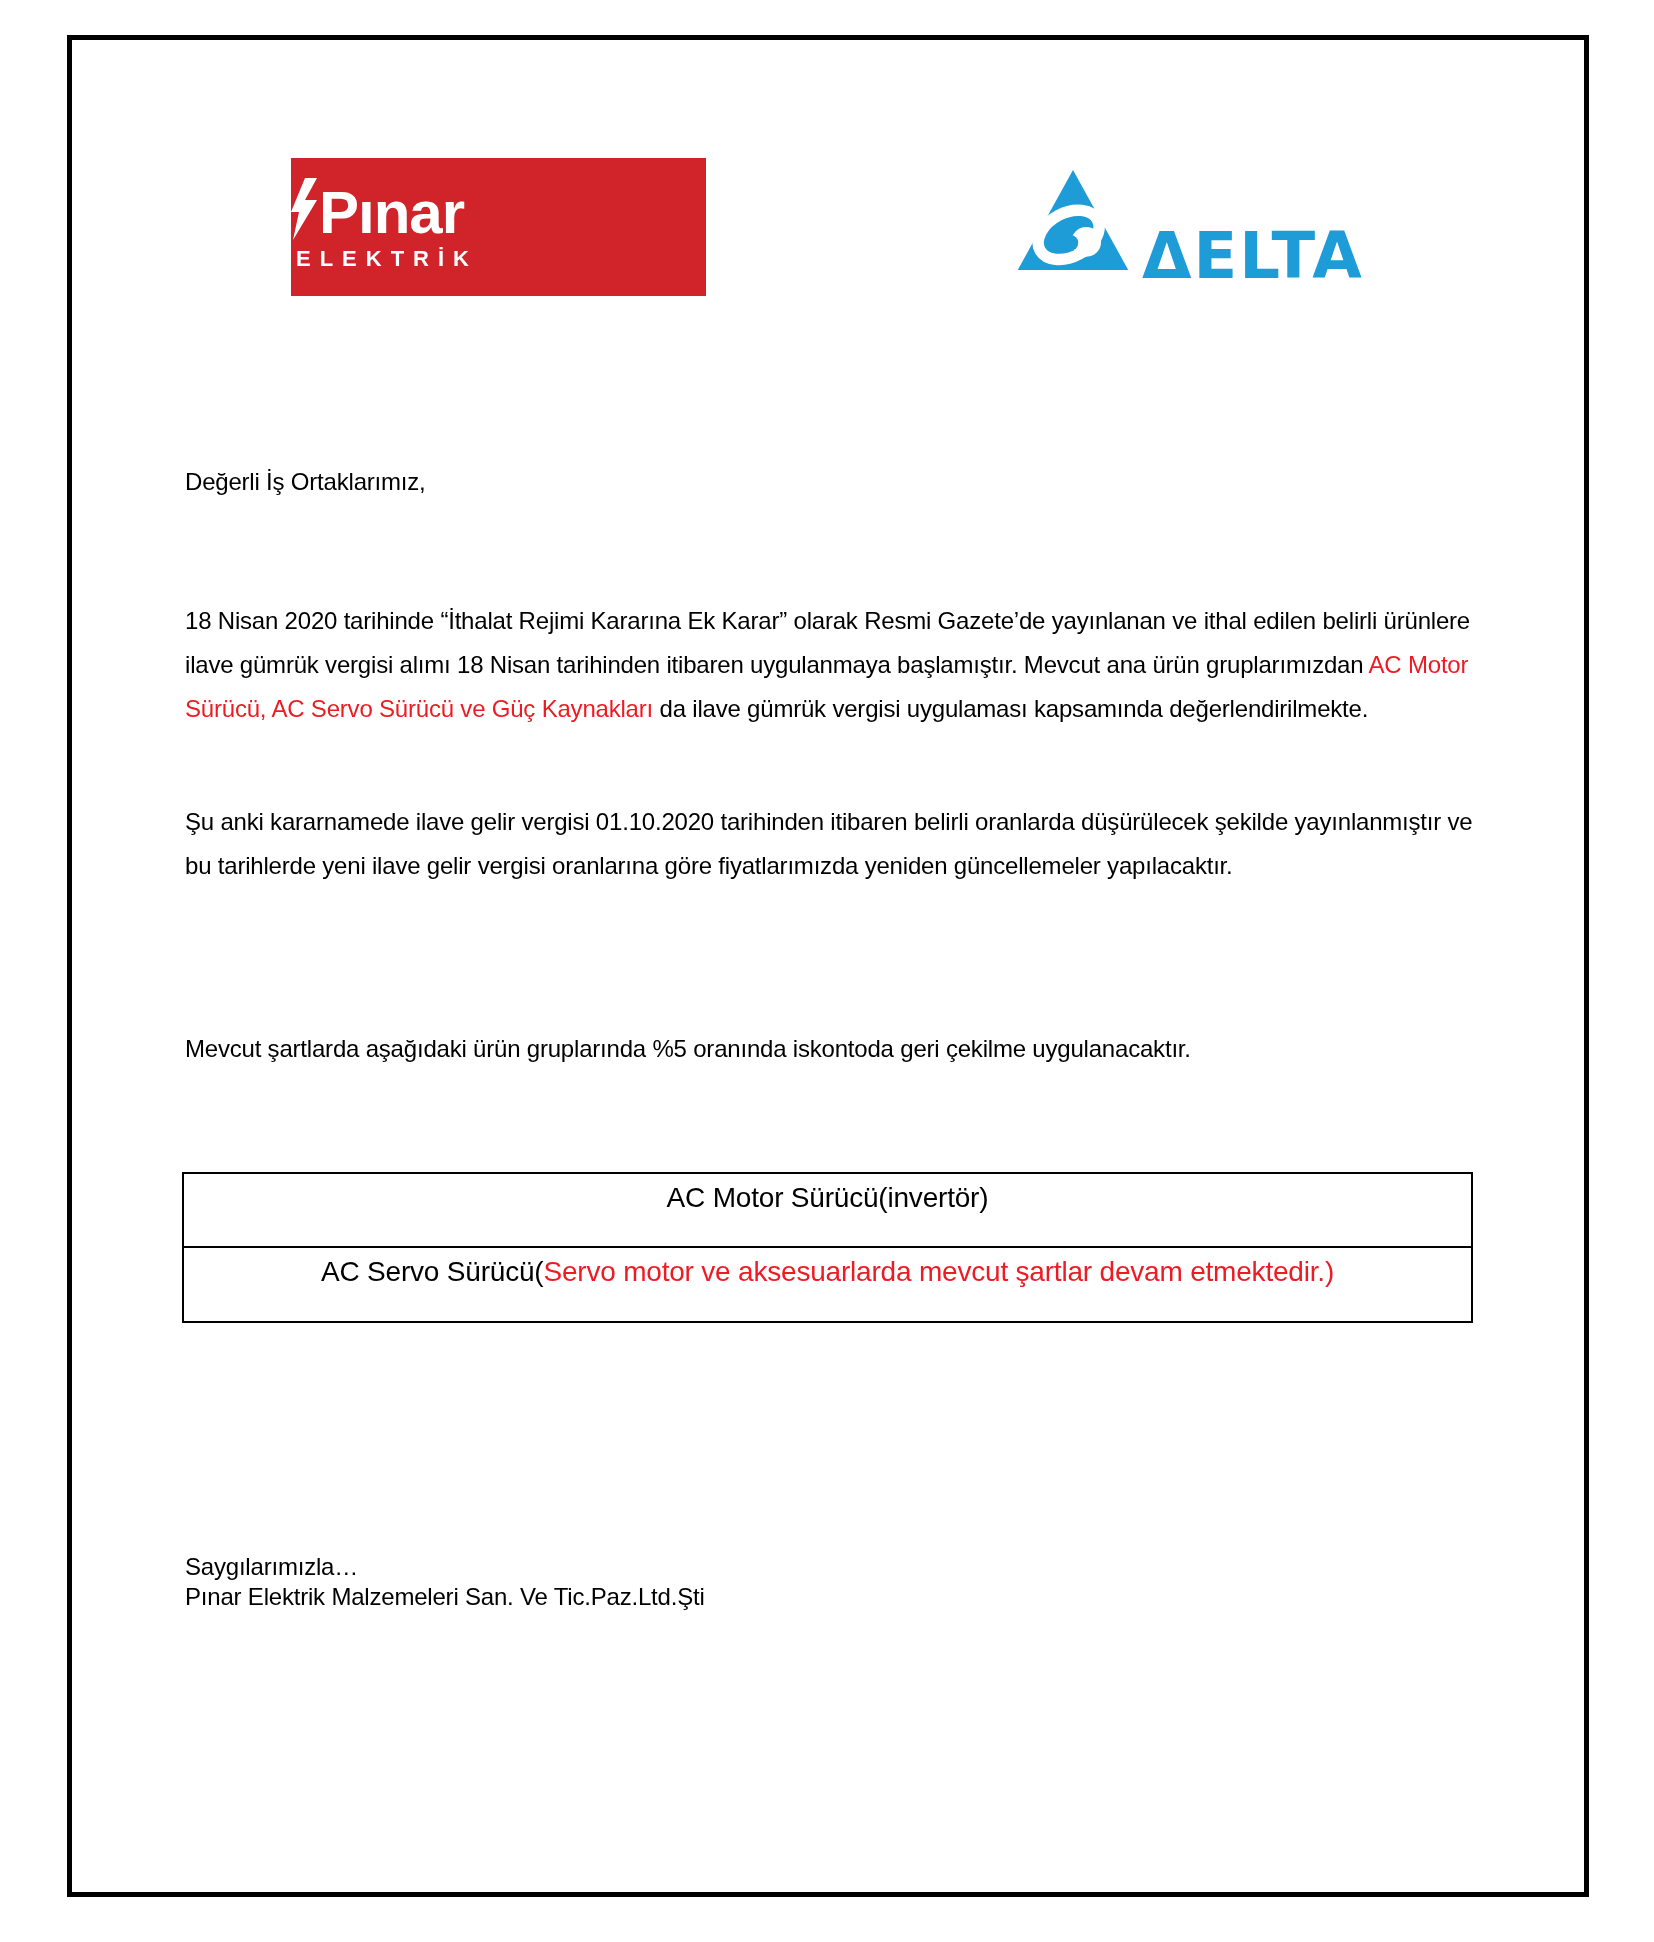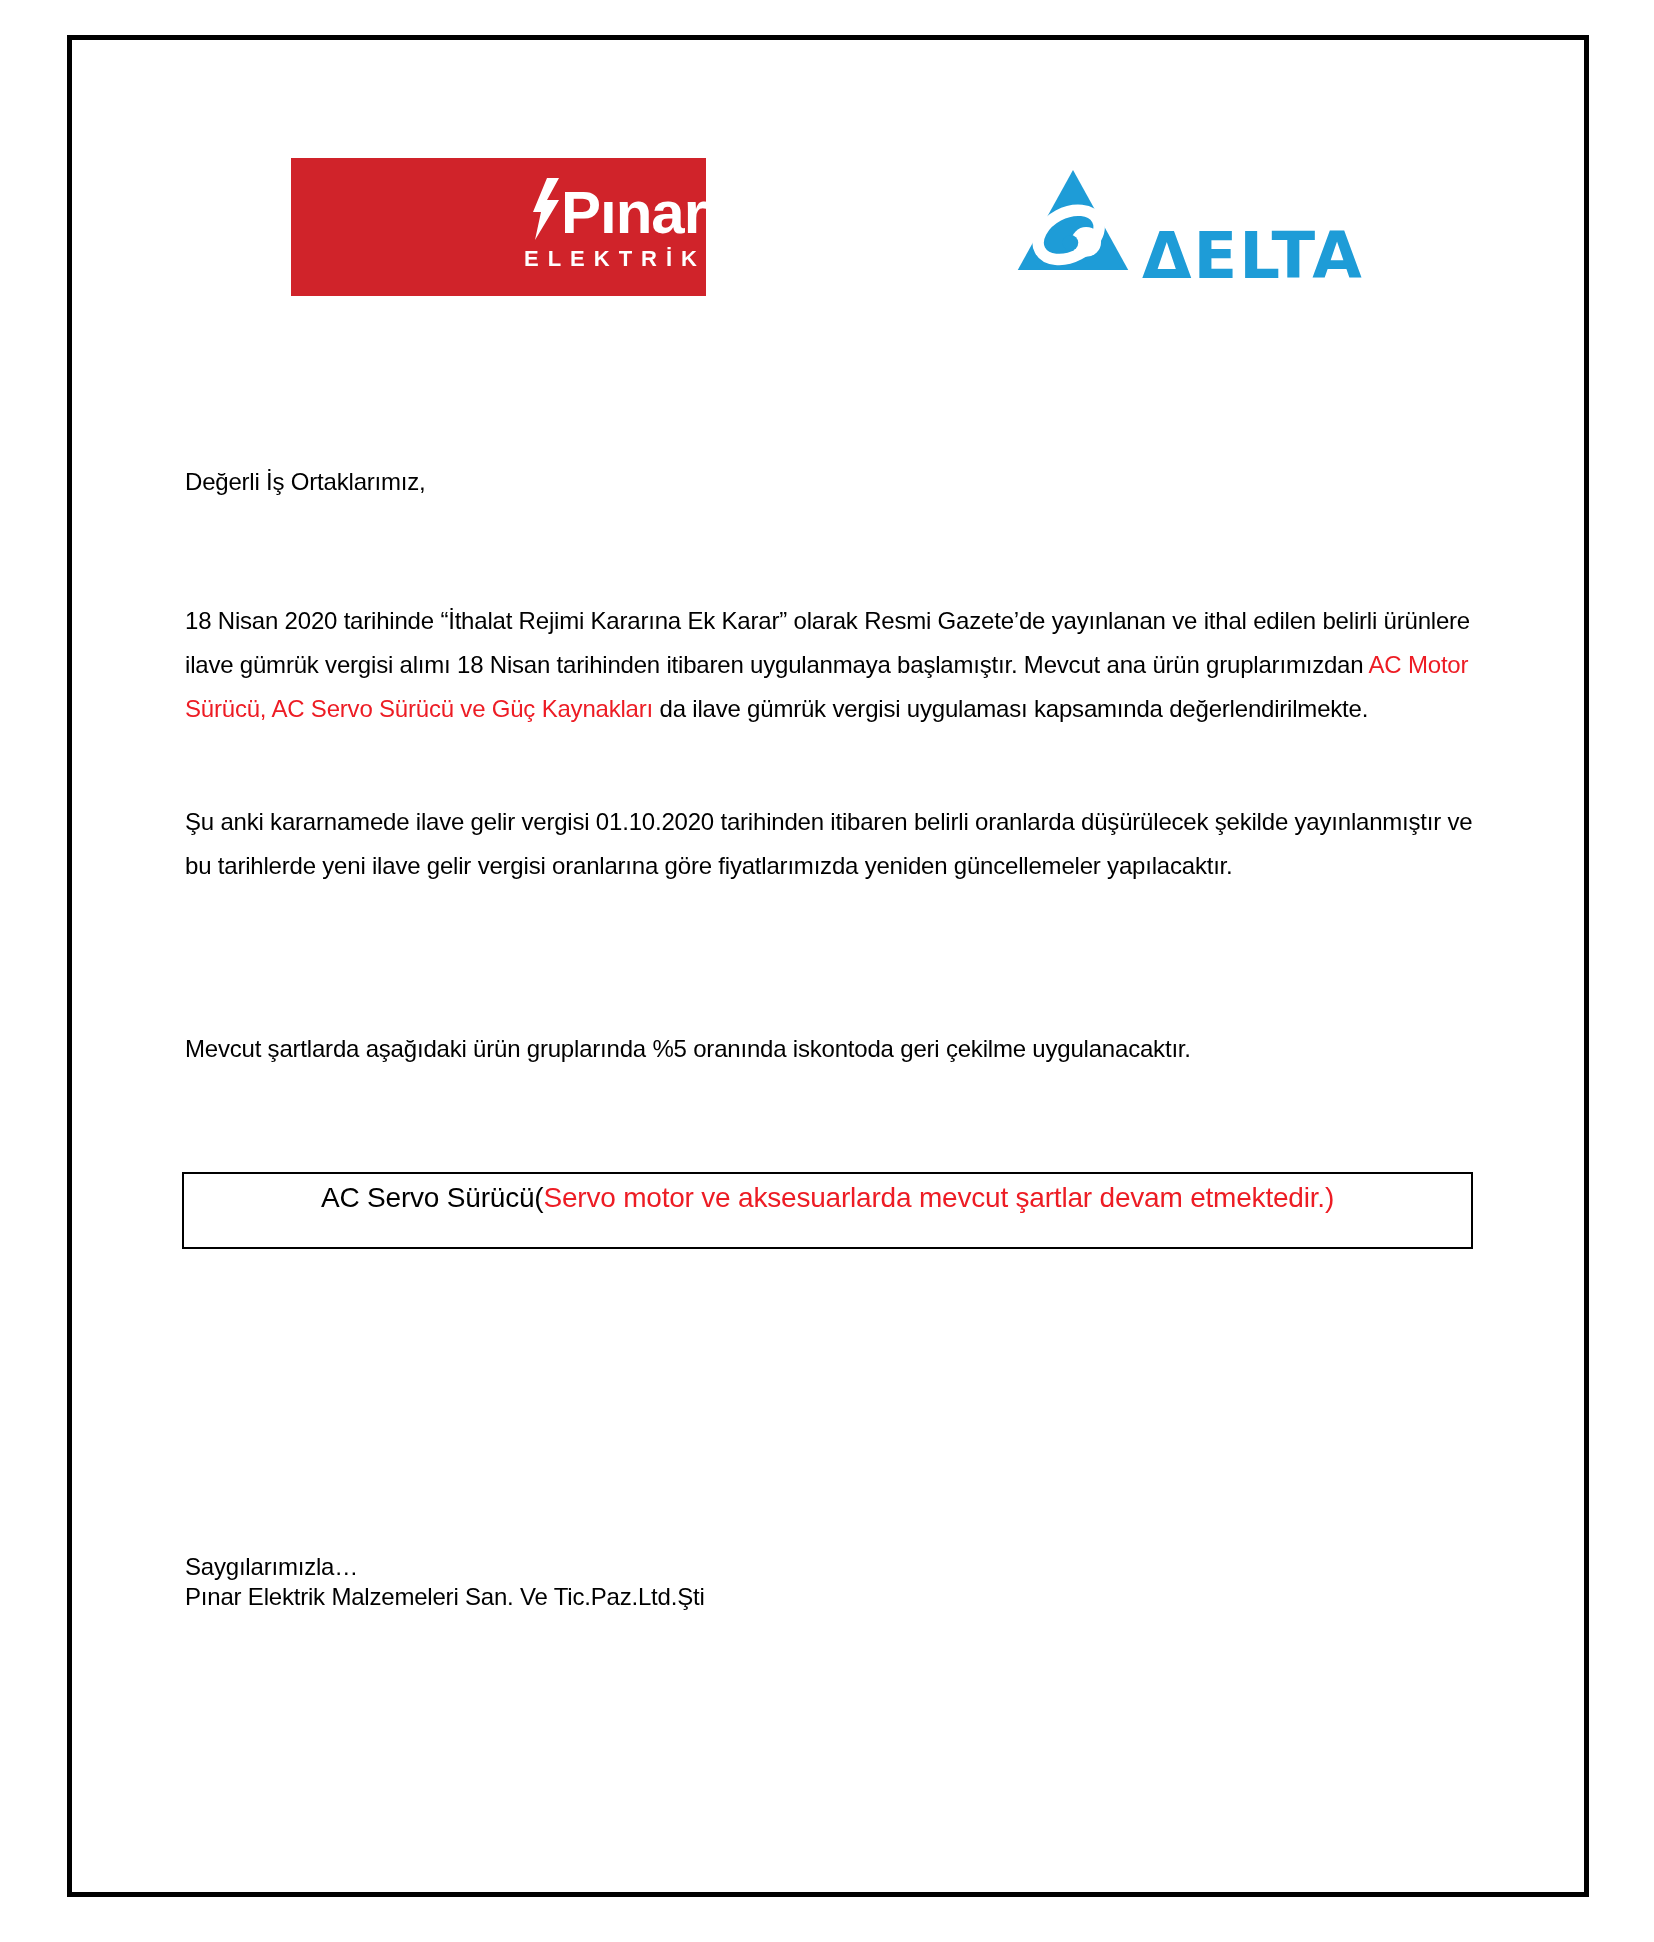--- a/index.html
+++ b/index.html
@@ -27,21 +27,21 @@
   
   .pinar-logo {
     position: absolute;
     left: 291px;
     top: 158px;
     width: 415px;
     height: 138px;
     background: #d0232a;
     display: flex;
     flex-direction: column;
-    align-items: flex-end;
+    align-items: flex-start;
     justify-content: center;
   }
   .pinar-name-row {
     display: flex;
     align-items: center;
     line-height: 1;
   }
   .pinar-name {
     color: #ffffff;
     font-weight: bold;
@@ -149,20 +149,23 @@
 <div class="txt greeting">Değerli İş Ortaklarımız,</div>
 
 <div class="txt para1"><span>18 Nisan 2020 tarihinde “İthalat Rejimi Kararına Ek Karar” olarak Resmi Gazete’de yayınlanan ve ithal edilen belirli ürünlere ilave gümrük vergisi alımı 18 Nisan tarihinden itibaren uygulanmaya başlamıştır. Mevcut ana ürün gruplarımızdan </span><span class="hl-red">AC Motor Sürücü, AC Servo Sürücü ve Güç Kaynakları</span><span> da ilave gümrük vergisi uygulaması kapsamında değerlendirilmekte.</span></div>
 
 <div class="txt para2">Şu anki kararnamede ilave gelir vergisi 01.10.2020 tarihinden itibaren belirli oranlarda düşürülecek şekilde yayınlanmıştır ve bu tarihlerde yeni ilave gelir vergisi oranlarına göre fiyatlarımızda yeniden güncellemeler yapılacaktır.</div>
 
 <div class="txt para3">Mevcut şartlarda aşağıdaki ürün gruplarında %5 oranında iskontoda geri çekilme uygulanacaktır.</div>
 
 <table class="info-table">
   <tbody>
+    <tr class="row-tall">
+      <td>AC Motor Sürücü(invertör)</td>
+    </tr>
     <tr class="row-mid">
       <td><span>AC Servo Sürücü(</span><span class="hl-red">Servo motor ve aksesuarlarda mevcut şartlar devam etmektedir.)</span></td>
     </tr>
   </tbody>
 </table>
 
 <div class="txt closing">Saygılarımızla…</div>
 <div class="txt company">Pınar Elektrik Malzemeleri San. Ve Tic.Paz.Ltd.Şti</div>
 
 </body></html>

